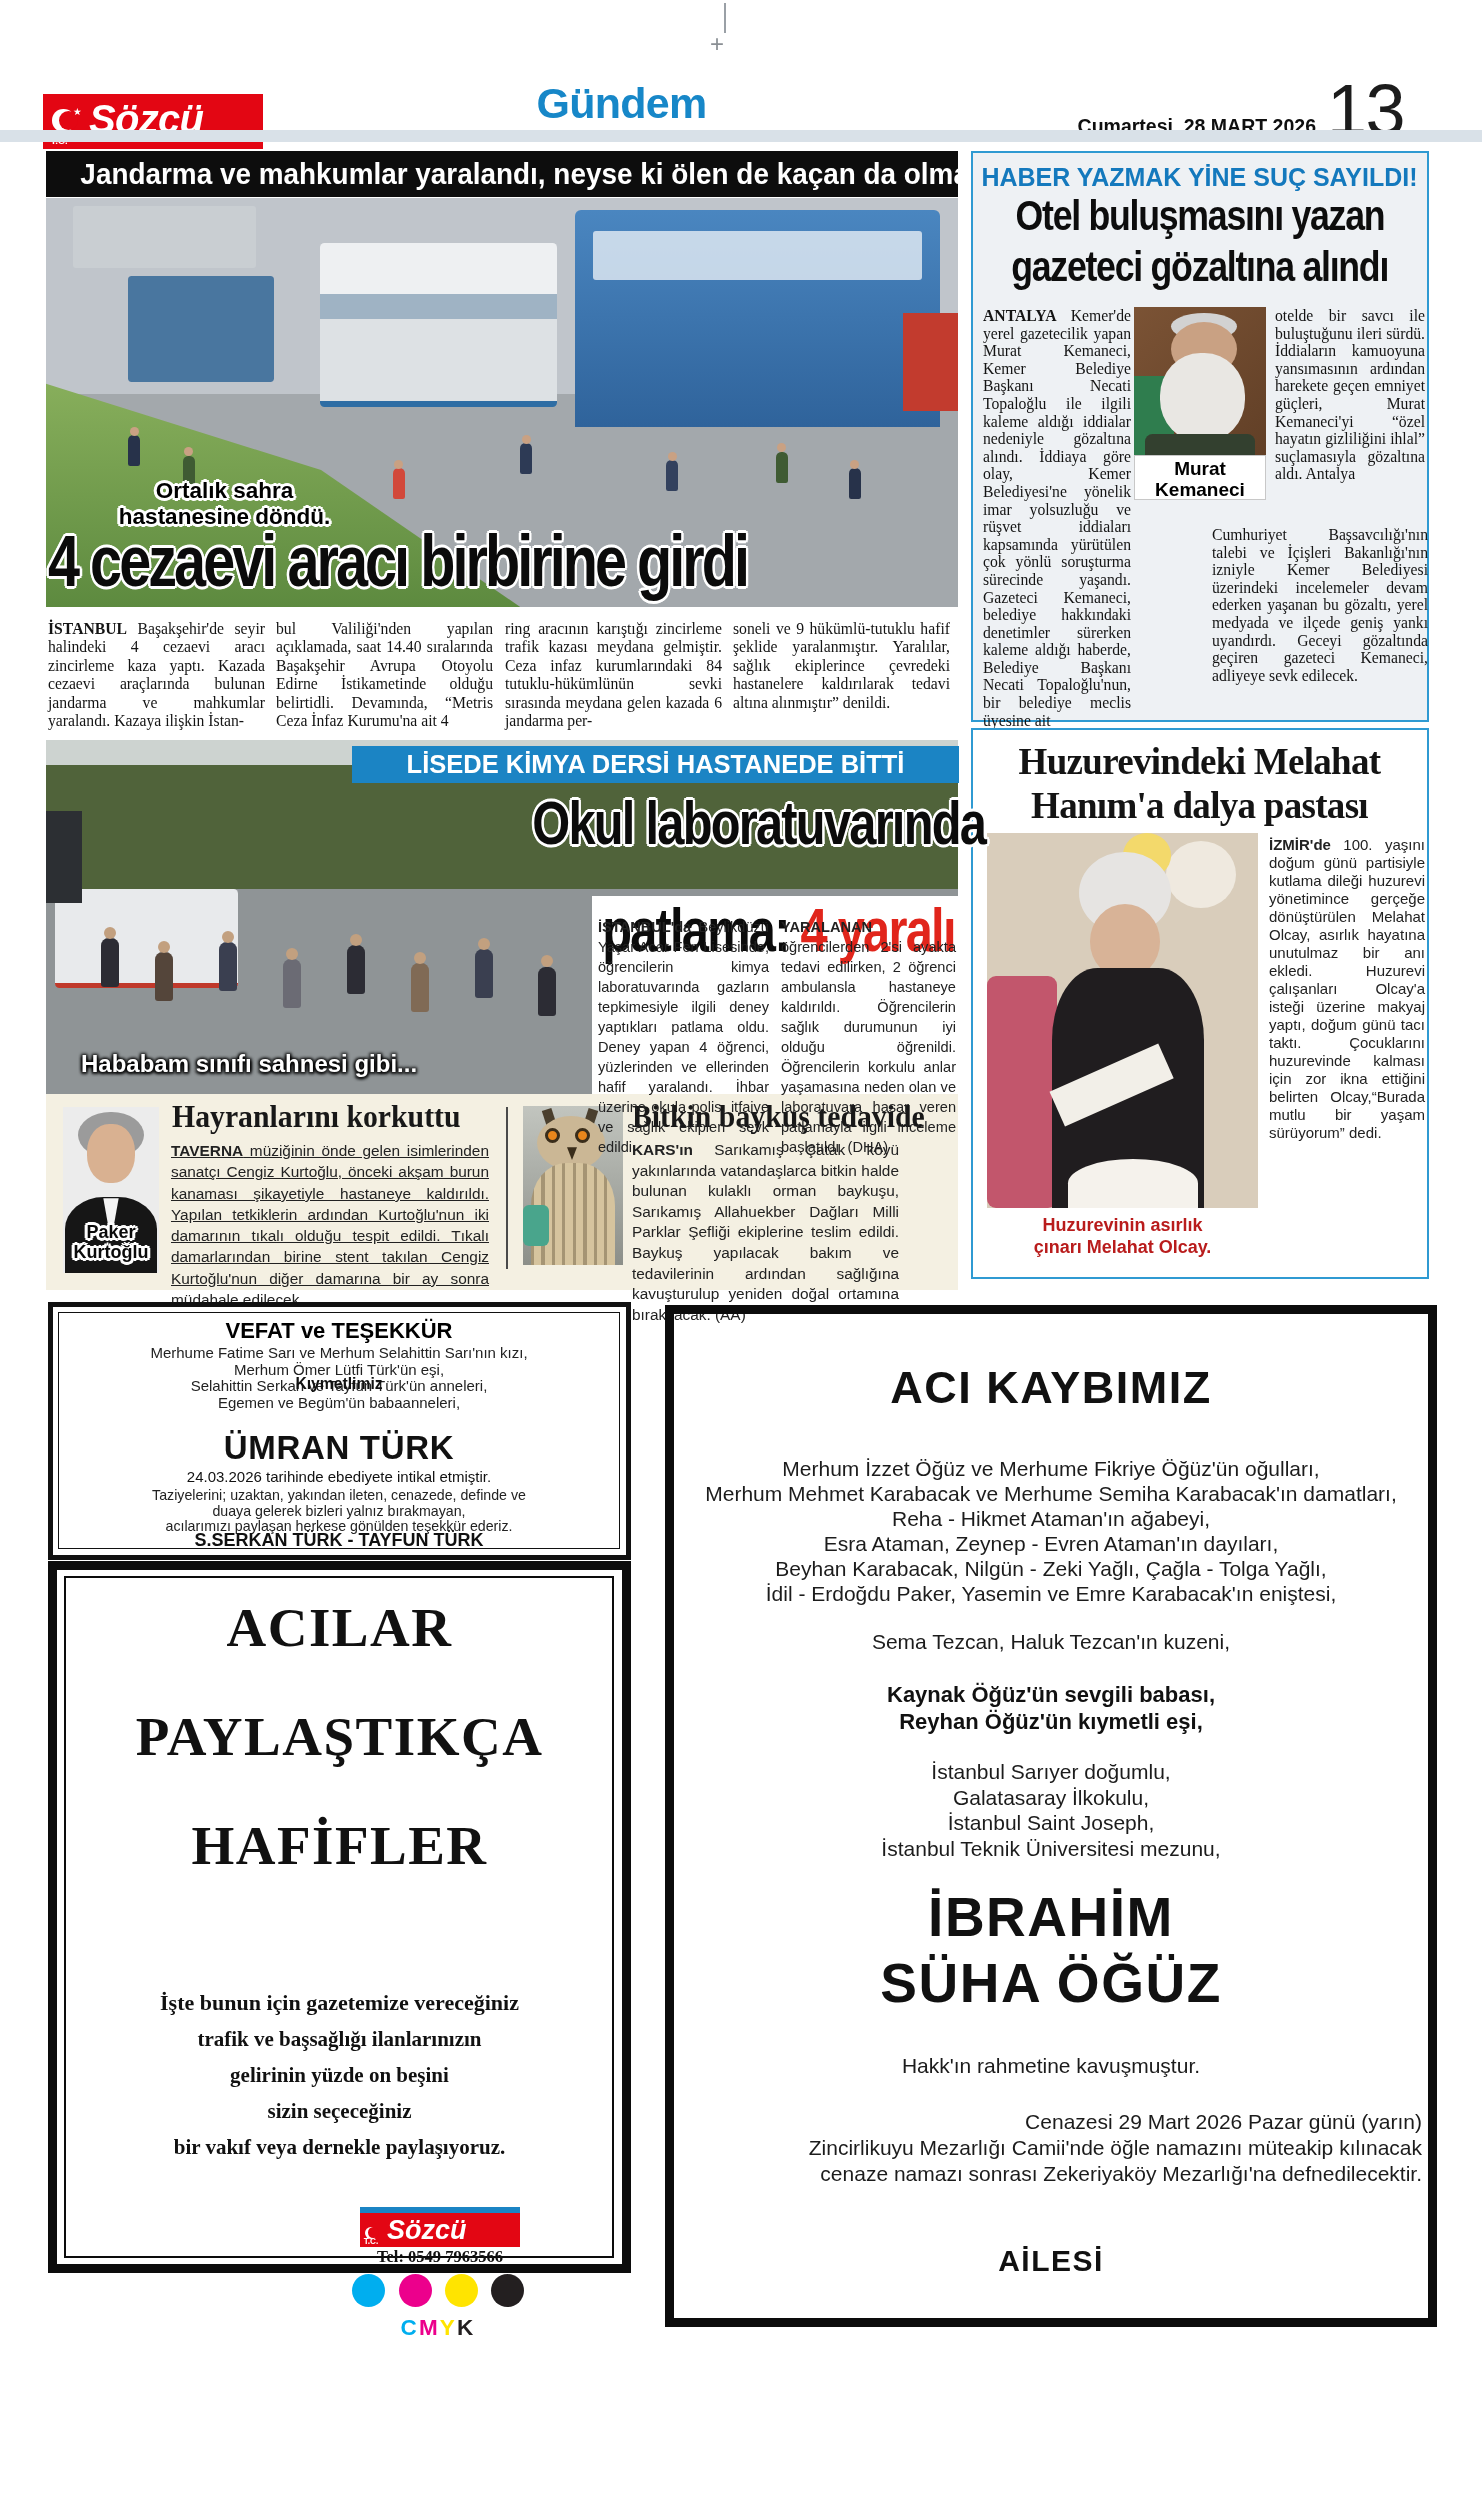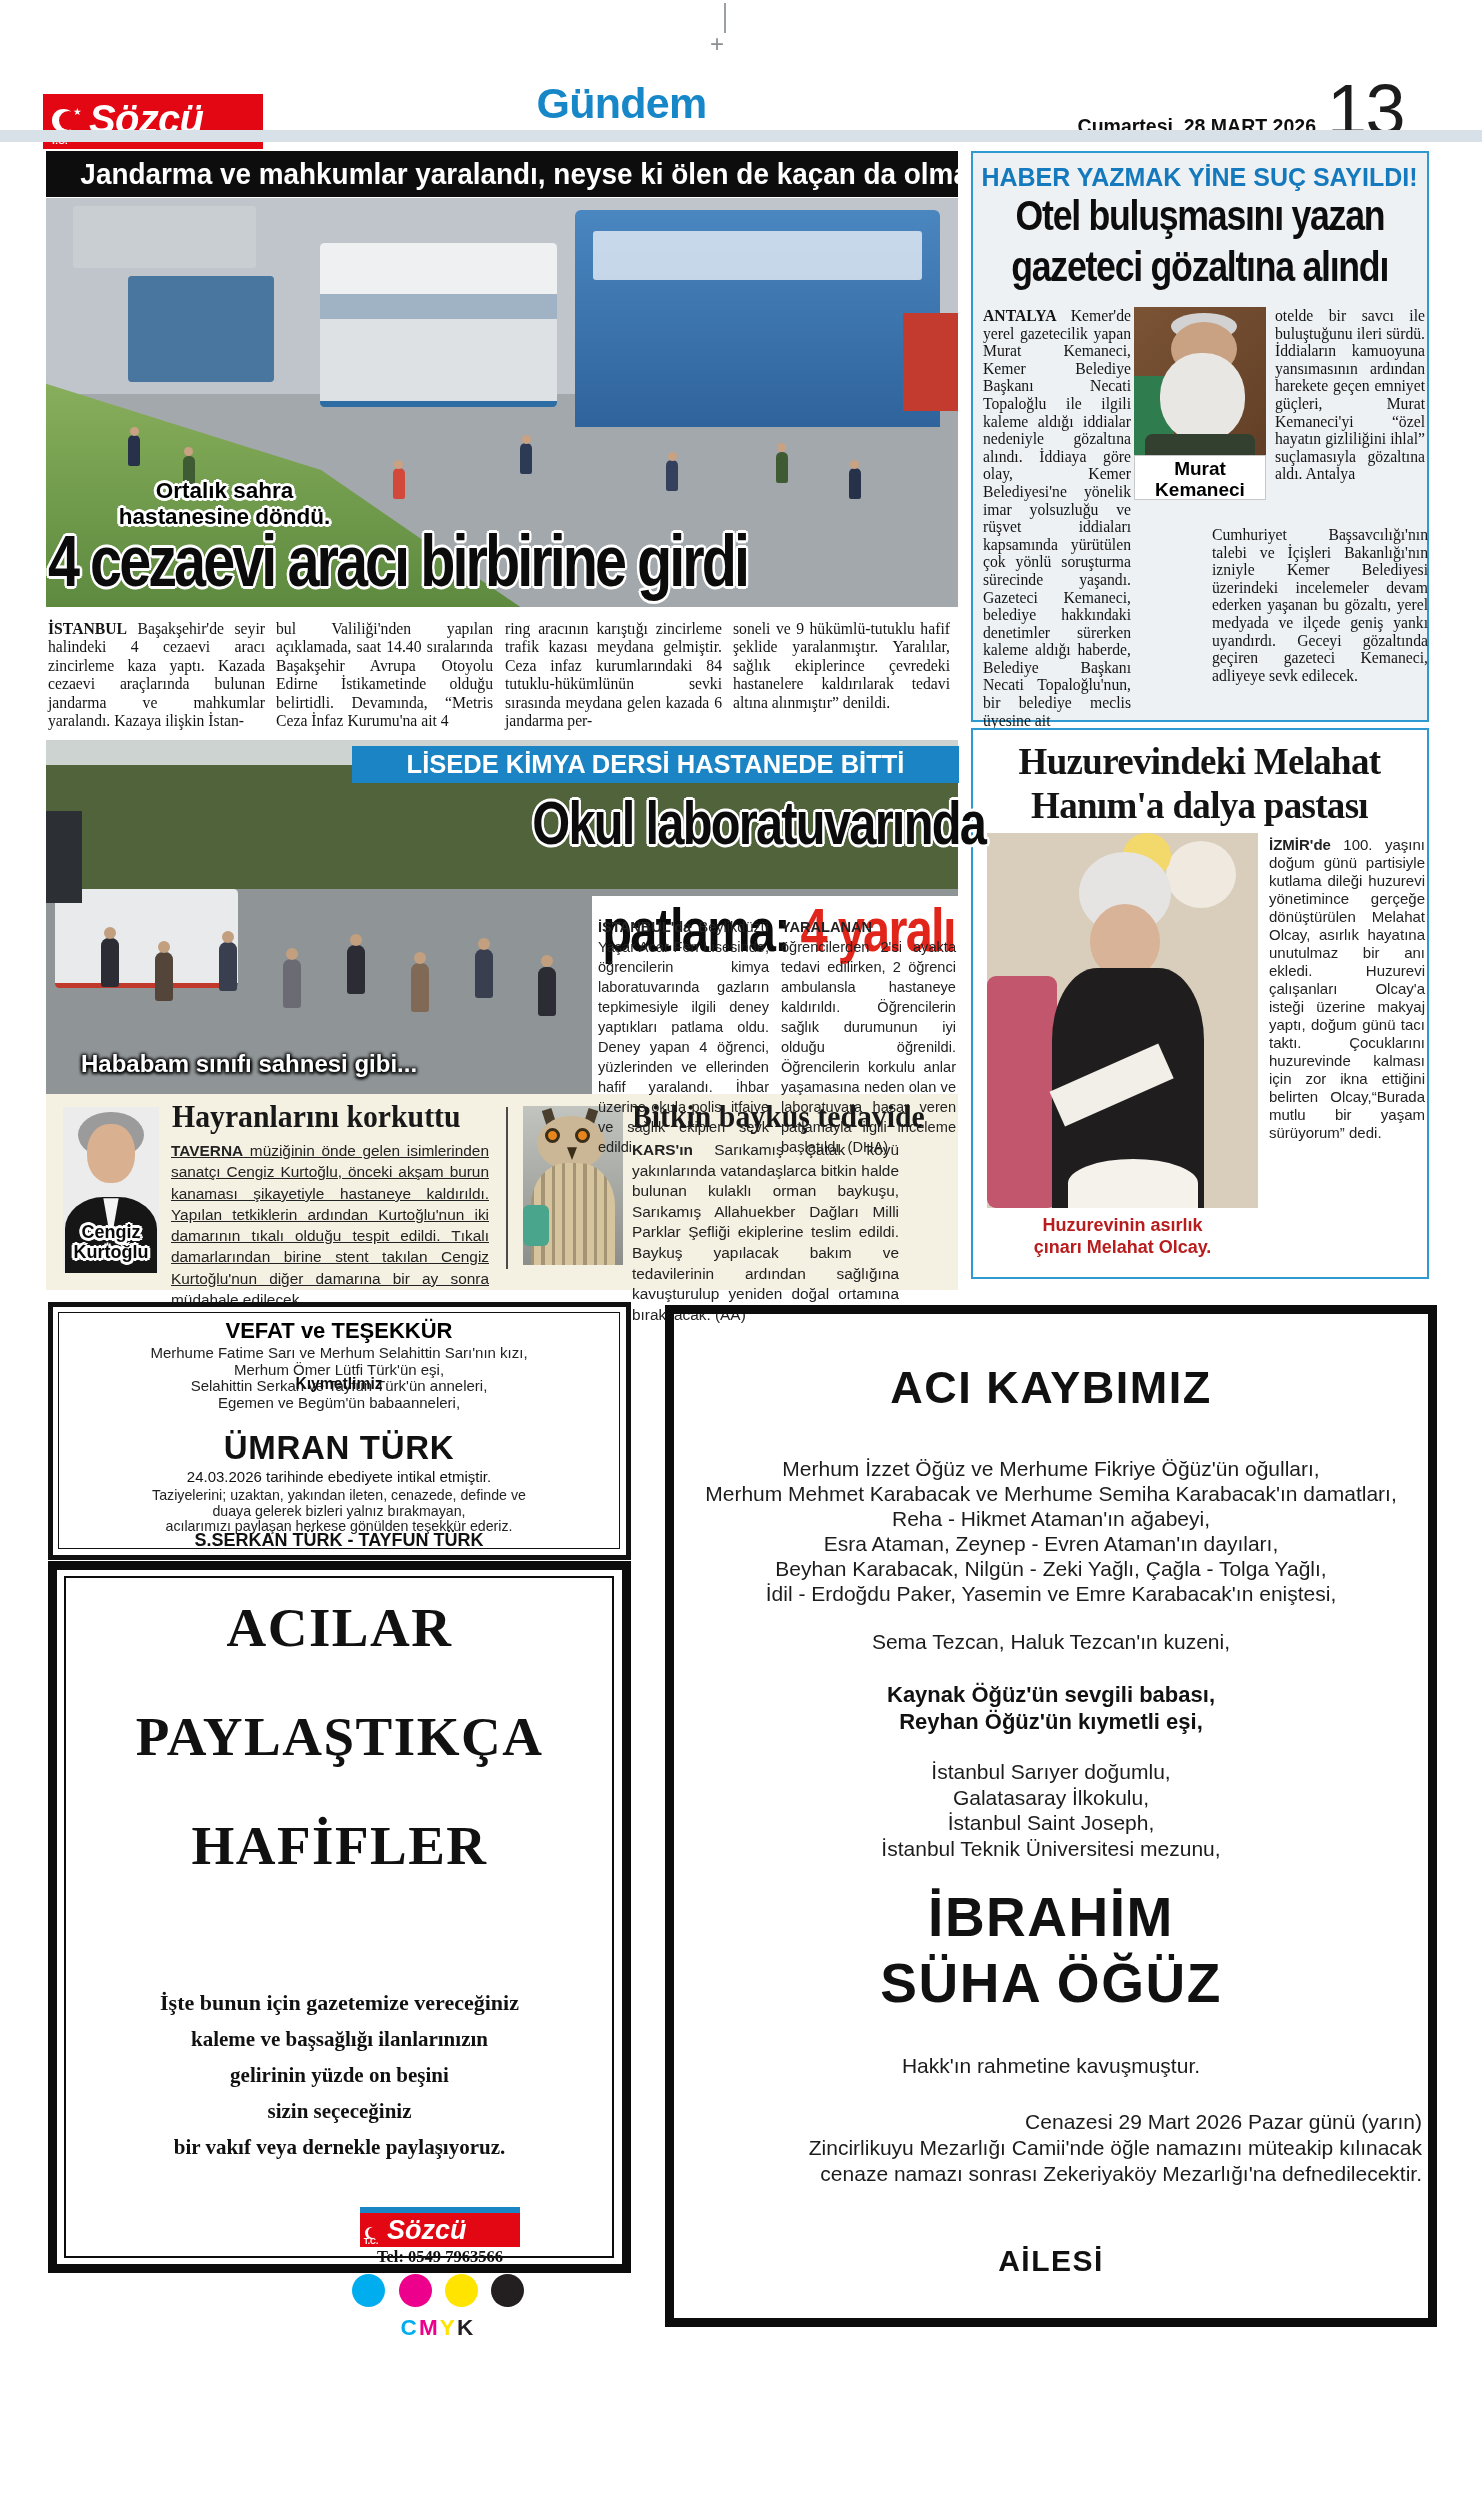--- a/index.html
+++ b/index.html
@@ -144,21 +144,21 @@
   </div>
   <div class="abs b halod" style="left:81px;top:1050px;font-size:24px;color:#fff;z-index:3;">Hababam sınıfı sahnesi gibi...</div>
 
   <div class="abs" style="left:46px;top:1094px;width:912px;height:196px;background:#f4f0e2;"></div>
   <div class="photo" style="left:63px;top:1107px;width:96px;height:166px;background:#ececec;">
     <div class="abs" style="left:16%;top:3%;width:68%;height:28%;border-radius:50%;background:#9b9b9b;"></div>
     <div class="abs" style="left:25%;top:10%;width:50%;height:36%;border-radius:46%;background:#d9b191;"></div>
     <div class="abs" style="left:2%;top:54%;width:96%;height:46%;background:#161616;border-radius:42% 42% 0 0;"></div>
     <div class="abs" style="left:42%;top:55%;width:16%;height:26%;background:#f5f5f5;clip-path:polygon(0 0,100% 0,50% 100%);"></div>
   </div>
-  <div class="abs ctr b halow" style="left:63px;top:1222px;width:96px;font-size:18px;line-height:20px;color:#0a0a0a;z-index:3;">Cengiz Kurtoğlu</div>
+  <div class="abs ctr b halow" style="left:63px;top:1222px;width:96px;font-size:18px;line-height:20px;color:#0a0a0a;z-index:3;">Paker Kurtoğlu</div>
   <div class="abs" style="left:172px;top:1098px;width:322px;">
     <span class="sqz95L ser" style="font-size:32px;font-weight:bold;color:#181818;">Hayranlarını korkuttu</span>
   </div>
   <div class="abs scol jst" style="left:171px;top:1140px;width:318px;height:133px;font-size:15.4px;line-height:21.3px;text-decoration:underline;">
     <span class="lead">TAVERNA</span><span> müziğinin önde gelen isimlerinden sanatçı Cengiz Kurtoğlu, önceki akşam burun kanaması şikayetiyle hastaneye kaldırıldı. Yapılan tetkiklerin ardından Kurtoğlu'nun iki damarının tıkalı olduğu tespit edildi. Tıkalı damarlarından birine stent takılan Cengiz Kurtoğlu'nun diğer damarına bir ay sonra müdahale edilecek.</span>
   </div>
   <div class="abs" style="left:506px;top:1107px;width:1.5px;height:162px;background:#4a4a4a;"></div>
   <div class="photo" style="left:523px;top:1106px;width:100px;height:159px;background:linear-gradient(#c2c5bf,#8c8f89);">
     <div class="abs" style="left:22%;top:2%;width:10%;height:14%;background:#4a3f2e;transform:rotate(-18deg);"></div>
     <div class="abs" style="left:62%;top:2%;width:10%;height:14%;background:#4a3f2e;transform:rotate(18deg);"></div>
@@ -215,21 +215,21 @@
     <div>acılarımızı paylaşan herkese gönülden teşekkür ederiz.</div>
   </div>
   <div class="abs ctr b" style="left:67px;top:1530px;width:544px;font-size:18px;">S.SERKAN TÜRK - TAYFUN TÜRK</div>
 
   <div class="abs" style="left:48px;top:1561px;width:583px;height:712px;border:9.7px solid #0c0c0c;"></div>
   <div class="abs" style="left:64px;top:1576px;width:550px;height:682px;border:2.2px solid #0c0c0c;"></div>
   <div class="abs ctr ser b" style="left:75px;top:1596px;width:529px;font-size:55px;letter-spacing:1.5px;">ACILAR</div>
   <div class="abs ctr ser b" style="left:75px;top:1705px;width:529px;font-size:55px;letter-spacing:1.5px;">PAYLAŞTIKÇA</div>
   <div class="abs ctr ser b" style="left:75px;top:1814px;width:529px;font-size:55px;letter-spacing:1.5px;">HAFİFLER</div>
   <div class="abs ctr ser b" style="left:75px;top:1990px;width:529px;font-size:22px;">İşte bunun için gazetemize  vereceğiniz</div>
-  <div class="abs ctr ser b" style="left:75px;top:2027px;width:529px;font-size:21px;">kaleme ve başsağlığı ilanlarınızın</div>
+  <div class="abs ctr ser b" style="left:75px;top:2027px;width:529px;font-size:21px;">trafik ve başsağlığı ilanlarınızın</div>
   <div class="abs ctr ser b" style="left:75px;top:2063px;width:529px;font-size:21px;">gelirinin yüzde on beşini</div>
   <div class="abs ctr ser b" style="left:75px;top:2099px;width:529px;font-size:21px;">sizin seçeceğiniz</div>
   <div class="abs ctr ser b" style="left:75px;top:2135px;width:529px;font-size:21px;">bir vakıf veya dernekle paylaşıyoruz.</div>
   <div class="abs" style="left:360px;top:2207px;width:160px;height:40px;background:#e30613;border-top:6px solid #1b84c4;">
     <span class="crescent mini" style="left:4.5px;top:13.5px;"></span>
     <span style="position:absolute;left:3.7px;bottom:1.5px;color:#fff;font-size:8.2px;font-weight:bold;">T.C.</span>
     <span style="position:absolute;left:27px;top:1.5px;color:#fff;font-size:27px;font-weight:bold;font-style:italic;">Sözcü</span>
   </div>
   <div class="abs ctr ser b" style="left:360px;top:2247px;width:160px;font-size:16.5px;">Tel: 0549 7963566</div>
 

